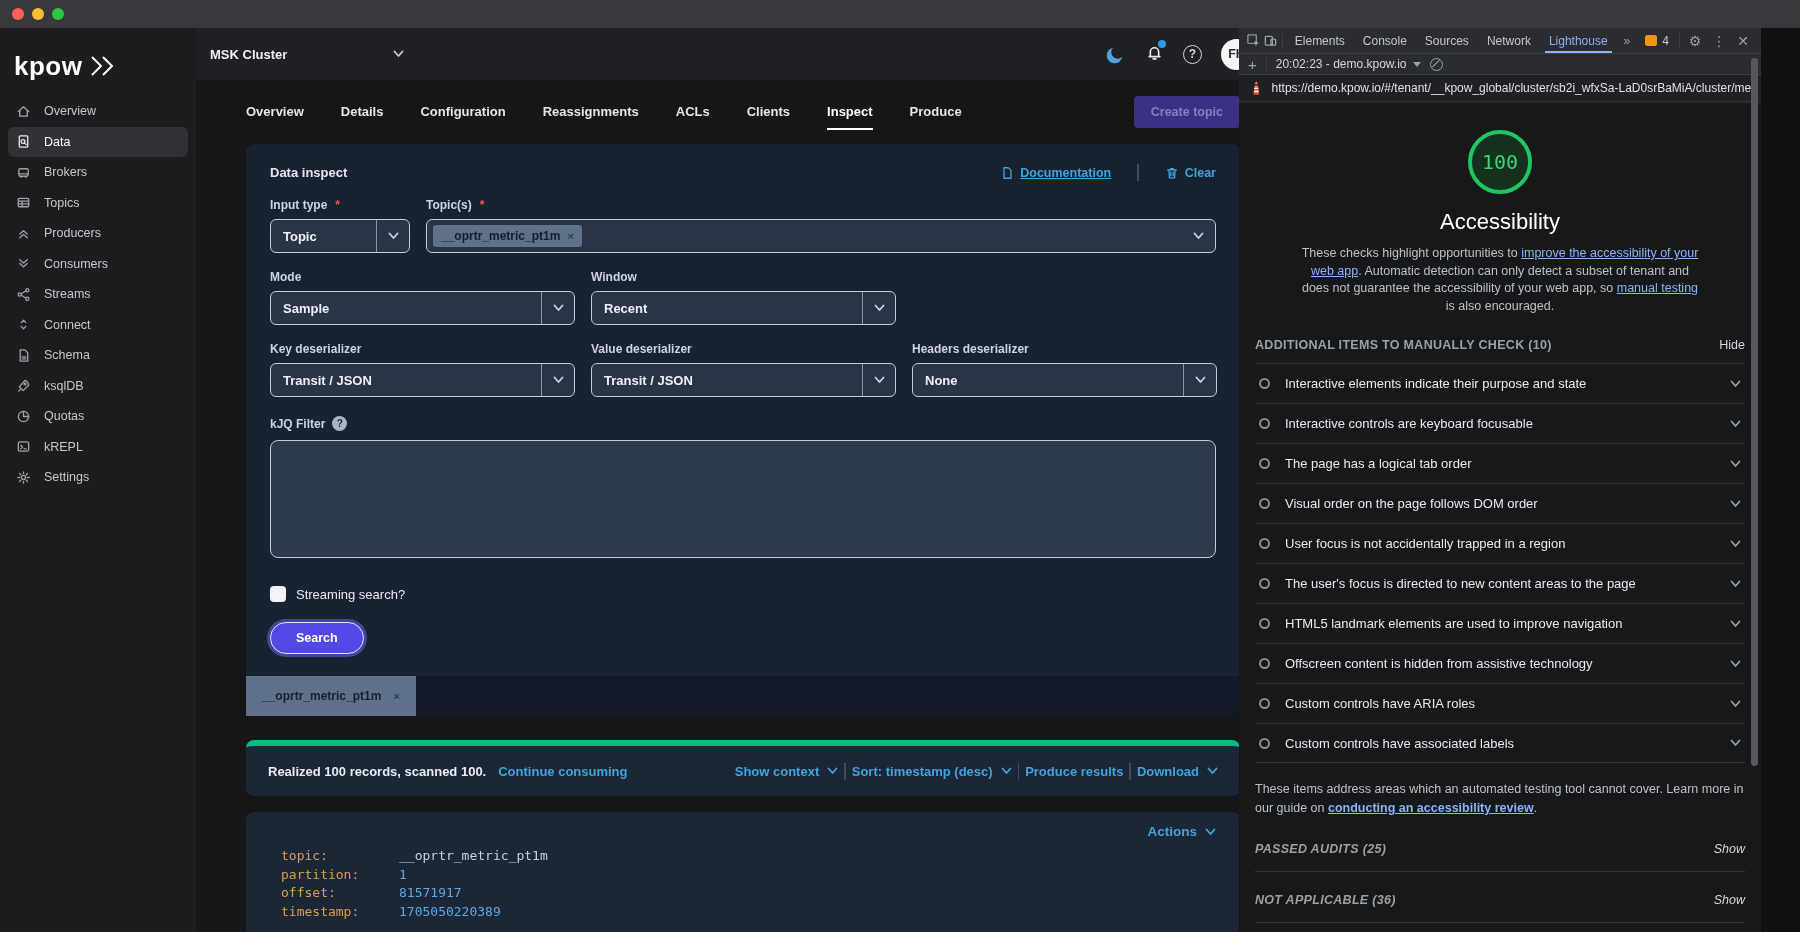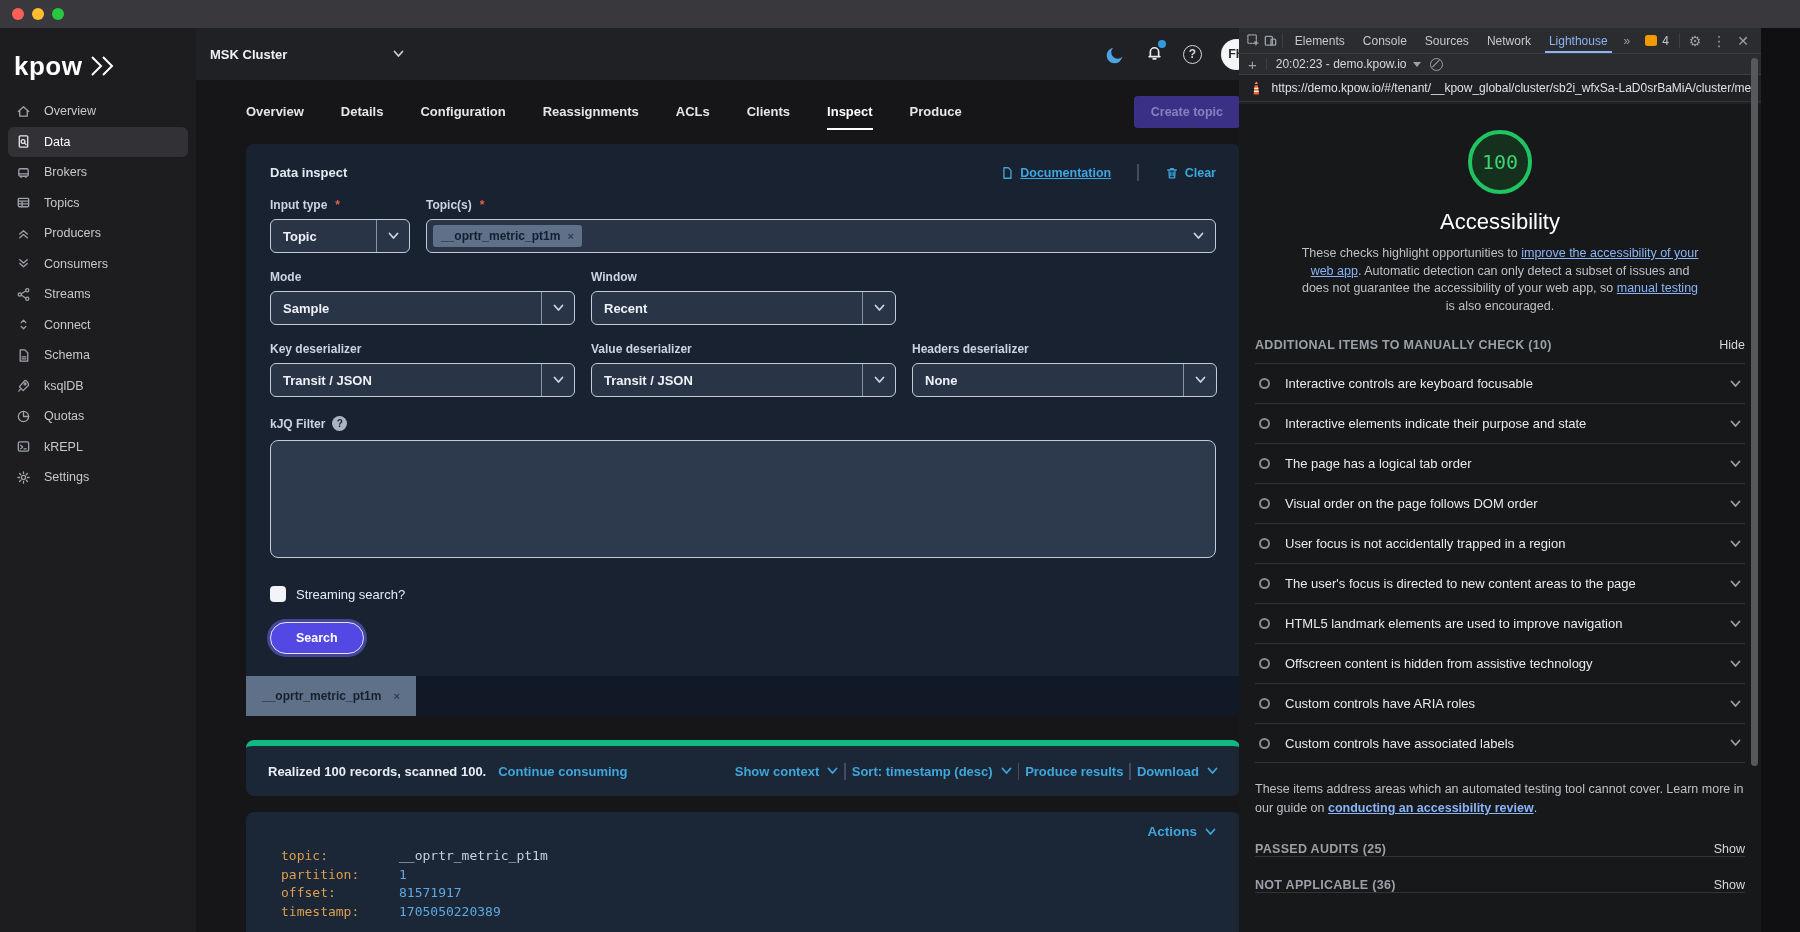--- a/index.html
+++ b/index.html
@@ -156,21 +156,21 @@
   .sec-title { color:#9aa0a6; font-size:12.5px; font-weight:bold; letter-spacing:.3px; }
   .sec-toggle { margin-left:auto; color:#d6d8db; font-size:12.5px; }
   .manual-list { margin-top:11px; }
   .m-row { height:40px; display:flex; align-items:center; gap:15px; border-top:1px solid #323337; padding:0 4px; }
   .m-row:last-child { border-bottom:1px solid #323337; }
   .m-circle { width:11px; height:11px; border-radius:50%; border:2px solid #8b8d91; flex:none; }
   .m-text { color:#e8eaed; font-size:13px; flex:1; }
   .m-chev { color:#9aa0a6; }
   .lh-footer { margin-top:17px; color:#bdc1c6; font-size:12.5px; line-height:19px; }
   .lh-footer .lh-link { font-weight:600; }
-  .audit-row { display:flex; align-items:center; margin-top:24px; border-bottom:1px solid #323337; }
+  .audit-row { display:flex; align-items:center; margin-top:24px; padding-bottom:15px; border-bottom:1px solid #323337;font-style:italic; }
   .audit-row.na { margin-top:21px; }
   .dt-scrollthumb { position:absolute; right:3px; top:30px; width:7px; height:708px; background:#56585c; border-radius:4px; }
 </style>
 </head>
 <body>
 
 <div class="titlebar">
   <div class="lights">
     <div class="light red"></div>
     <div class="light yellow"></div>
@@ -609,38 +609,38 @@
       <path d="M8 1.5 10 4H6Z" fill="#ff8b64"></path>
     </svg>
     <span class="url-text">https://demo.kpow.io/#/tenant/__kpow_global/cluster/sb2i_wfxSa-LaD0srBaMiA/cluster/met...</span>
   </div>
 
   <div class="dt-report">
     <div class="gauge">
       <span class="gauge-score">100</span>
     </div>
     <div class="lh-title">Accessibility</div>
-    <div class="lh-desc"><span>These checks highlight opportunities to </span><a class="lh-link">improve the accessibility of your web app</a><span>. Automatic detection can only detect a subset of issues and does not guarantee the accessibility of your web app, so </span><a class="lh-link">manual testing</a><span> is also encouraged.</span></div>
+    <div class="lh-desc"><span>These checks highlight opportunities to </span><a class="lh-link">improve the accessibility of your web app</a><span>. Automatic detection can only detect a subset of tenant and does not guarantee the accessibility of your web app, so </span><a class="lh-link">manual testing</a><span> is also encouraged.</span></div>
 
     <div class="sec-head">
       <span class="sec-title">ADDITIONAL ITEMS TO MANUALLY CHECK (10)</span>
       <span class="sec-toggle">Hide</span>
     </div>
 
     <div class="manual-list">
       <div class="m-row">
         <span class="m-circle"></span>
+        <span class="m-text">Interactive elements indicate their purpose and state</span>
+        <svg class="chev m-chev" viewBox="0 0 11 8">
+            <polyline points="1.5,1.5 5.5,6 9.5,1.5"></polyline>
+          </svg>
+      </div>
+      <div class="m-row">
+        <span class="m-circle"></span>
         <span class="m-text">Interactive controls are keyboard focusable</span>
-        <svg class="chev m-chev" viewBox="0 0 11 8">
-            <polyline points="1.5,1.5 5.5,6 9.5,1.5"></polyline>
-          </svg>
-      </div>
-      <div class="m-row">
-        <span class="m-circle"></span>
-        <span class="m-text">Interactive elements indicate their purpose and state</span>
         <svg class="chev m-chev" viewBox="0 0 11 8">
             <polyline points="1.5,1.5 5.5,6 9.5,1.5"></polyline>
           </svg>
       </div>
       <div class="m-row">
         <span class="m-circle"></span>
         <span class="m-text">The page has a logical tab order</span>
         <svg class="chev m-chev" viewBox="0 0 11 8">
             <polyline points="1.5,1.5 5.5,6 9.5,1.5"></polyline>
           </svg>

